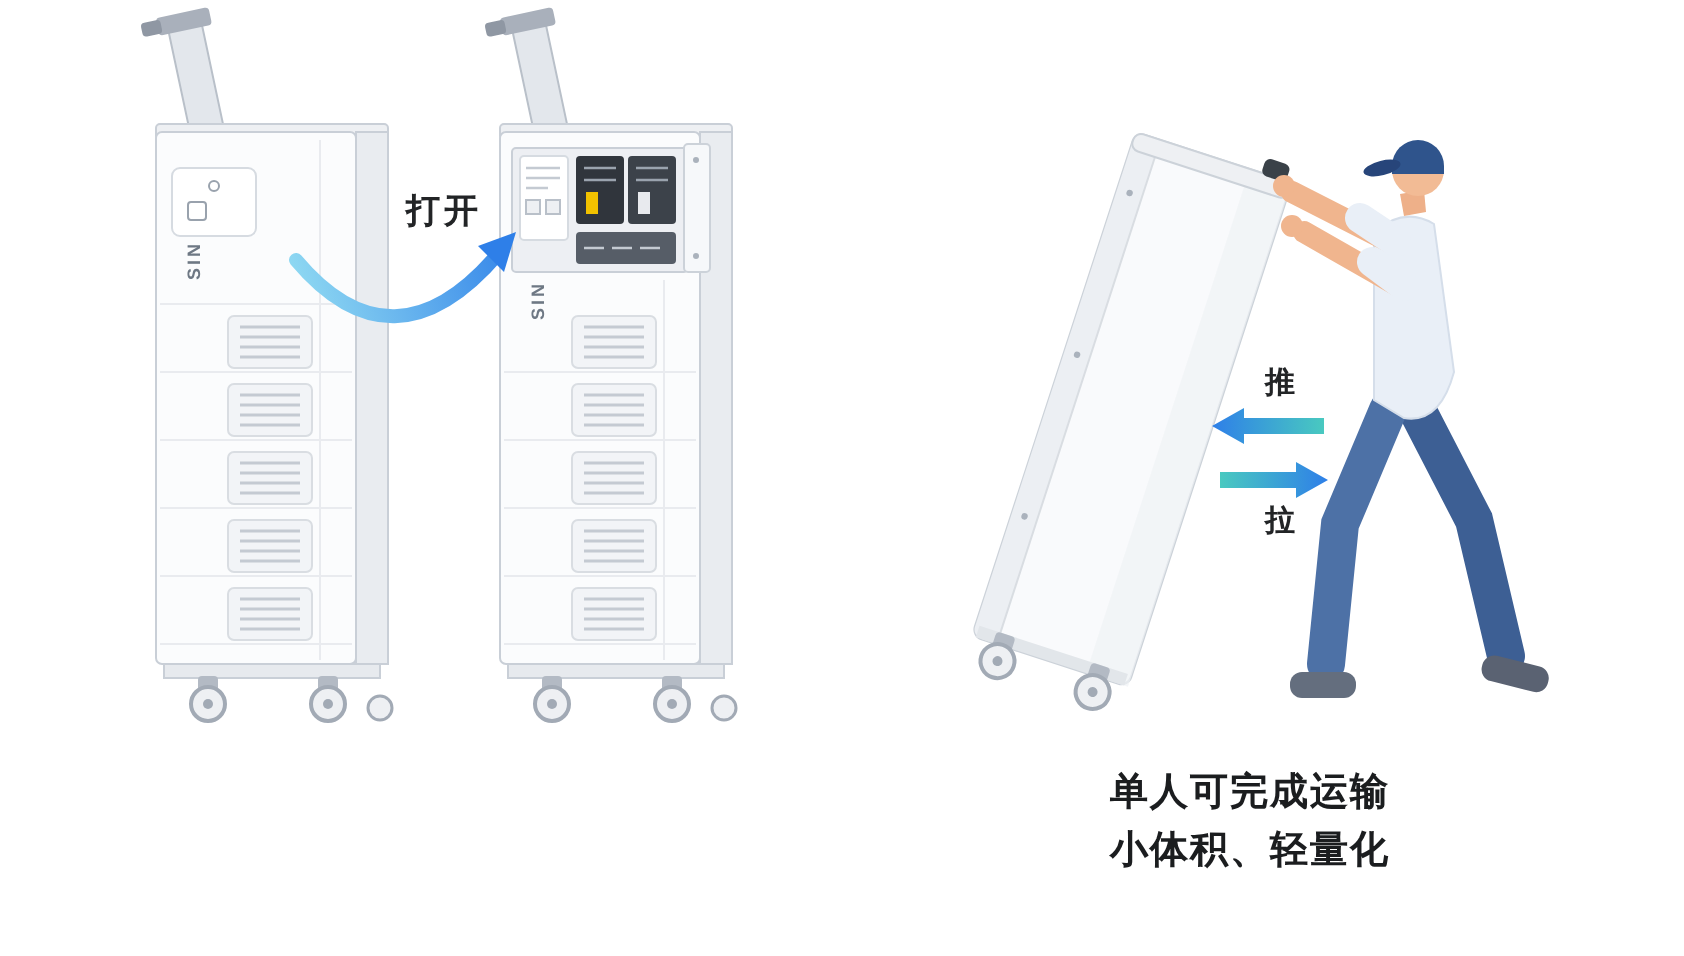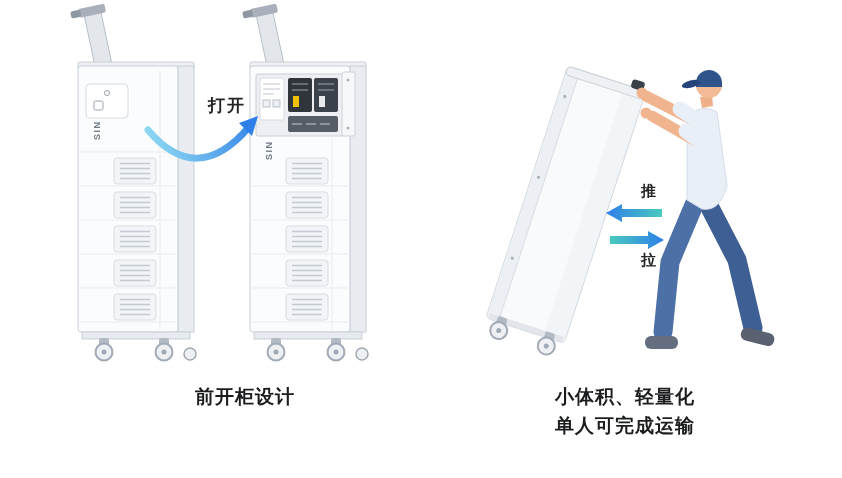--- a/index.html
+++ b/index.html
@@ -10,21 +10,21 @@
     width: 842px;
     height: 478px;
     background: #ffffff;
     overflow: hidden;
   }
   .stage svg.canvas { position: absolute; left: 0; top: 0; }
   .float-label {
     position: absolute;
     color: #222426;
     font-weight: 600;
-    text-align: right;
+    text-align: center;
   }
   .open-label  { left: 198px; top: 94px;  width: 48px; font-size: 17px; letter-spacing: 2px; }
   .push-label  { left: 624px; top: 182px; width: 32px; font-size: 15px; }
   .pull-label  { left: 624px; top: 251px; width: 32px; font-size: 15px; }
   .caption {
     position: absolute;
     top: 382px;
     text-align: center;
     color: #1b1d1f;
     font-size: 19px;
@@ -172,20 +172,19 @@
       <path d="M696 83 A13 13 0 0 1 722 83 L722 87 L696 87 Z" fill="#2f548c"></path>
       <ellipse cx="691" cy="84" rx="9.5" ry="3.6" fill="#27457a" transform="rotate(-14 691 84)"></ellipse>
     </g>
   </svg>
 
   <div class="float-label open-label">打开</div>
   <div class="float-label push-label">推</div>
   <div class="float-label pull-label">拉</div>
 
   <div class="caption caption-left">
-    <div>前开柜设计</div>
   </div>
   <div class="caption caption-right">
+    <div>单人可完成运输</div>
     <div>小体积、轻量化</div>
-    <div>单人可完成运输</div>
   </div>
 
 </div>
 
 </body></html>

